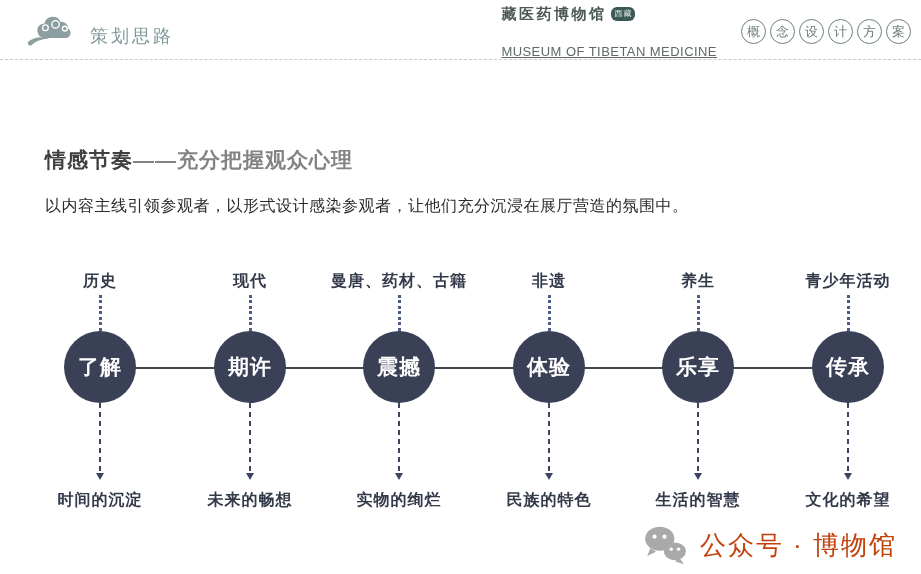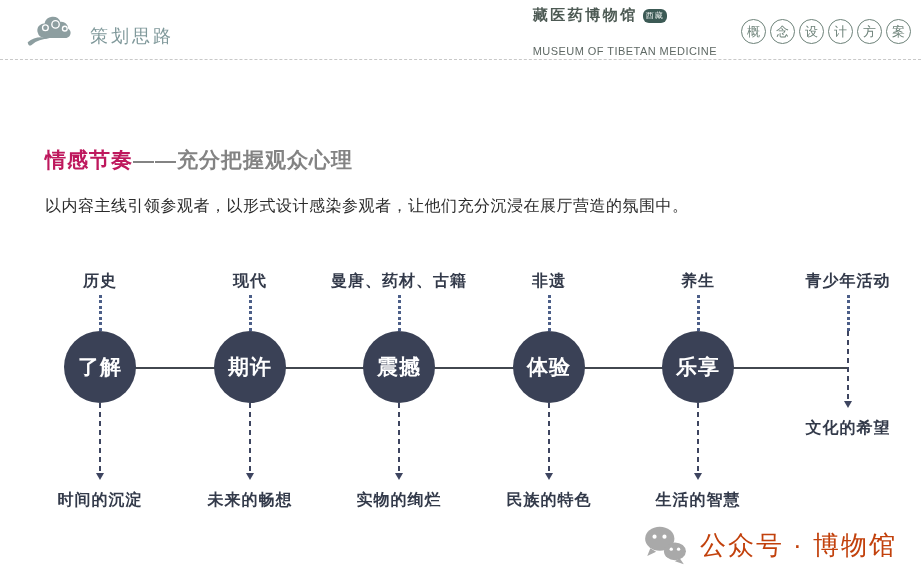--- a/index.html
+++ b/index.html
@@ -22,33 +22,33 @@
     font-size:18px; color:#7f989a; letter-spacing:3px; padding-bottom:3px;
   }
   .header-right { display:flex; align-items:center; gap:24px; padding-right:4px; }
   .logo-block { display:flex; flex-direction:column; align-items:flex-start; }
   .logo-row { display:flex; align-items:center; gap:5px; }
   .museum-name { font-size:15px; font-weight:bold; color:#4d5a54; letter-spacing:2.5px; }
   .region-badge {
     background:#3c5a55; color:#eef3f1; font-size:8px; line-height:1;
     padding:3px 3px; letter-spacing:1px; border-radius:6px;
   }
-  .museum-en { font-size:11px; color:#5f6965; letter-spacing:0.45px; margin-top:20px; }
+  .museum-en { font-size:13px; color:#5f6965; letter-spacing:0.45px; margin-top:20px;text-decoration:underline; }
   .stamp { display:flex; gap:4px; }
   .stamp-char {
     width:23px; height:23px; border:1px solid #6d8279; border-radius:50%;
     color:#6d8279; font-size:13px; display:flex; align-items:center; justify-content:center;
   }
 
   
   .page-title {
     position:absolute; left:45px; top:146px;
     font-size:21px; font-weight:bold; letter-spacing:1px; white-space:nowrap;
   }
-  .title-highlight { color:#be185d; }
+  .title-highlight { color:#404040; }
   .title-rest { color:#838383; }
   .page-subtitle {
     position:absolute; left:45px; top:196px;
     font-size:16px; color:#2b2b2b; letter-spacing:0.5px; white-space:nowrap;
   }
 
   
   .timeline { position:absolute; left:0; top:0; width:100%; height:100%; }
   .h-line {
     position:absolute; left:100px; top:367px; width:748px; height:2px;
@@ -197,20 +197,23 @@
         <span class="circle-label">乐享</span>
       </div>
       <div class="dashed-connector"></div>
       <div class="arrow-down"></div>
       <div class="stage-bottom-label">生活的智慧</div>
     </div>
 
     <div class="stage stage-6">
       <div class="stage-top-label">青少年活动</div>
       <div class="dotted-connector"></div>
+      <div class="stage-circle">
+        <span class="circle-label">传承</span>
+      </div>
       <div class="dashed-connector"></div>
       <div class="arrow-down"></div>
       <div class="stage-bottom-label">文化的希望</div>
     </div>
   </div>
 
   <div class="watermark">
     <svg class="wechat-icon" viewBox="0 0 44 40">
       <g fill="#a9a9a9">
         <ellipse cx="17" cy="14" rx="14" ry="11.5"></ellipse>

